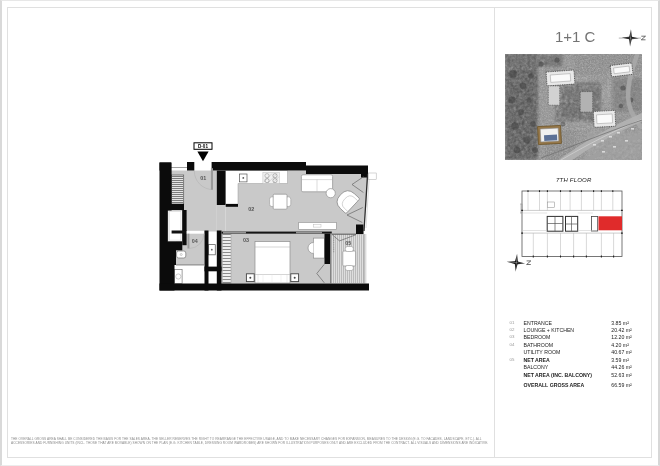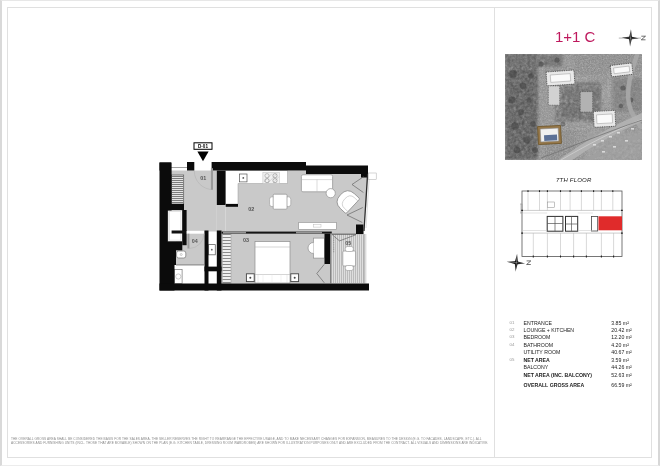--- a/index.html
+++ b/index.html
@@ -240,21 +240,21 @@
 
 <text x="246" y="242.4" font-family="Liberation Sans, sans-serif" font-size="5.4" font-weight="bold" fill="#555" text-anchor="middle">03</text>
 
 <text x="194.8" y="242.6" font-family="Liberation Sans, sans-serif" font-size="5.4" font-weight="bold" fill="#555" text-anchor="middle">04</text>
 
 <text x="348.2" y="245.2" font-family="Liberation Sans, sans-serif" font-size="5.4" font-weight="bold" fill="#555" text-anchor="middle">05</text>
 
 <text x="203" y="147.9" font-family="Liberation Sans, sans-serif" font-size="4.6" font-weight="bold" fill="#000" text-anchor="middle">D-01</text>
 </svg>
 
-<div class="abs" style="left:555px;top:28px;font-size:15px;color:#be185d;">1+1 C</div>
+<div class="abs" style="left:555px;top:28px;font-size:15px;color:#737373;">1+1 C</div>
 
 <svg class="abs" style="left:616px;top:25px;" width="36" height="26" viewBox="0 0 36 26">
 
 <line x1="2.8" y1="13.1" x2="25" y2="13.1" stroke="#444" stroke-width="0.4"></line>
 
 <g transform="rotate(3 14.5 13.05)">
       <polygon points="14.50,4.15 15.75,11.80 23.20,13.05 15.75,14.30 14.50,21.55 13.25,14.30 5.40,13.05 13.25,11.80" fill="#000"></polygon>
       <line x1="14.5" y1="4.15" x2="14.5" y2="21.55" stroke="#fff" stroke-width="0.35"></line>
       <line x1="5.4" y1="13.05" x2="23.2" y2="13.05" stroke="#fff" stroke-width="0.35"></line>
     </g>

